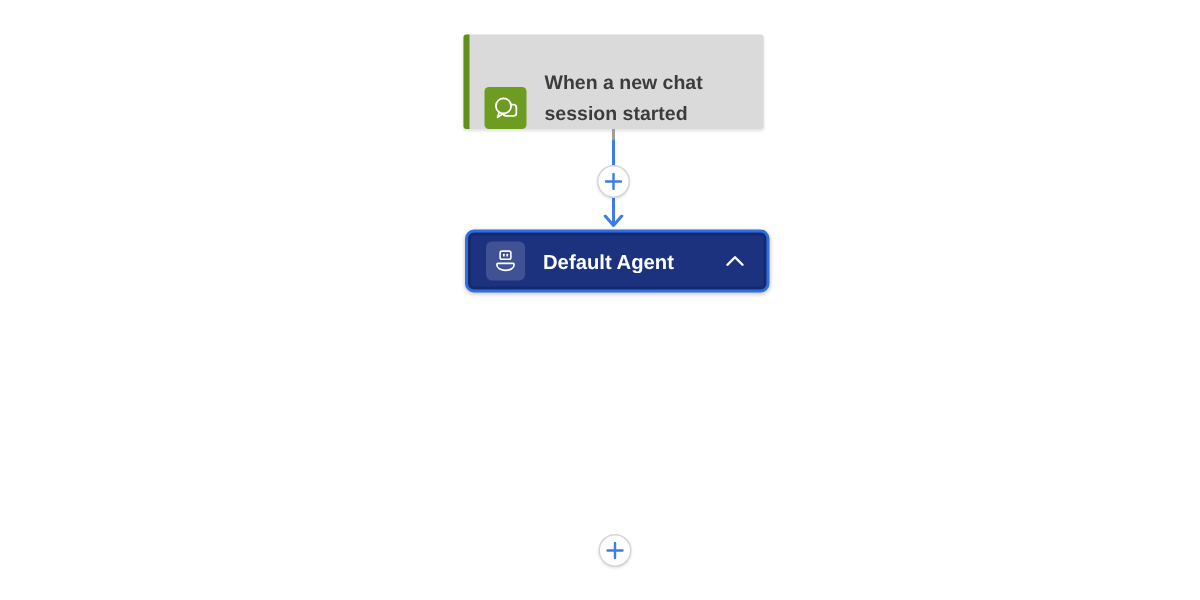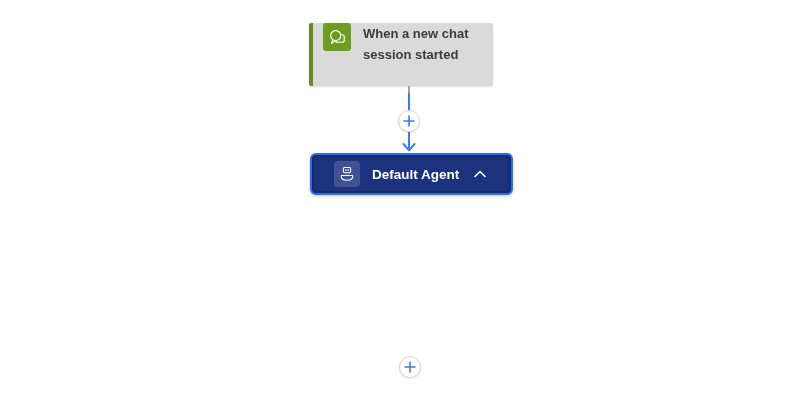--- a/index.html
+++ b/index.html
@@ -3,23 +3,23 @@
 <meta charset="utf-8">
 <style>
   * { margin: 0; padding: 0; box-sizing: border-box; }
   html, body { width: 800px; height: 400px; background: #ffffff; overflow: hidden; }
   body { font-family: "Liberation Sans", "DejaVu Sans", sans-serif; }
 
   .canvas { position: relative; width: 800px; height: 400px; background: #ffffff; }
 
   
   .trigger-card {
-    position: absolute; left: 309px; top: 23px; width: 184px; height: 63px;
+    position: absolute; left: 309px; top: 23px; width: 200px; height: 63px;
     background: #dadada; border-radius: 2px;
-    display: flex; align-items: flex-start;
+    display: flex; align-items: flex-end;
     box-shadow: 0 1px 2px rgba(0,0,0,0.12);
     cursor: pointer;
   }
   .trigger-stripe {
     position: absolute; left: 0; top: 0; bottom: 0; width: 4px;
     background: #61901a; border-radius: 2px 0 0 2px;
   }
   .trigger-icon-tile {
     width: 28px; height: 28px; margin-left: 14px; flex: 0 0 28px;
     background: #6c9c20; border-radius: 3px;
@@ -63,21 +63,21 @@
   .plus-tool {
     left: calc(50% - 12px); top: 85px; width: 24px; height: 24px;
   }
 
   
   .agent-header {
     position: absolute; left: 310px; top: 153px; width: 203px; height: 42px;
     background: #1c327f;
     border: 2px solid #2d6ee2; border-radius: 6px;
     box-shadow: inset 0 0 0 2px #15296e, 0 1px 3px rgba(0,0,0,0.25);
-    display: flex; align-items: center; padding: 0 22px;
+    display: flex; align-items: center; padding: 0 12px;
     cursor: pointer; z-index: 2;
   }
   .agent-icon-tile {
     width: 26px; height: 26px; flex: 0 0 26px;
     background: rgba(255,255,255,0.16); border-radius: 4px;
     display: flex; align-items: center; justify-content: center;
   }
   .agent-title {
     margin-left: 12px; flex: 1;
     font-size: 13.5px; font-weight: bold; color: #ffffff;

